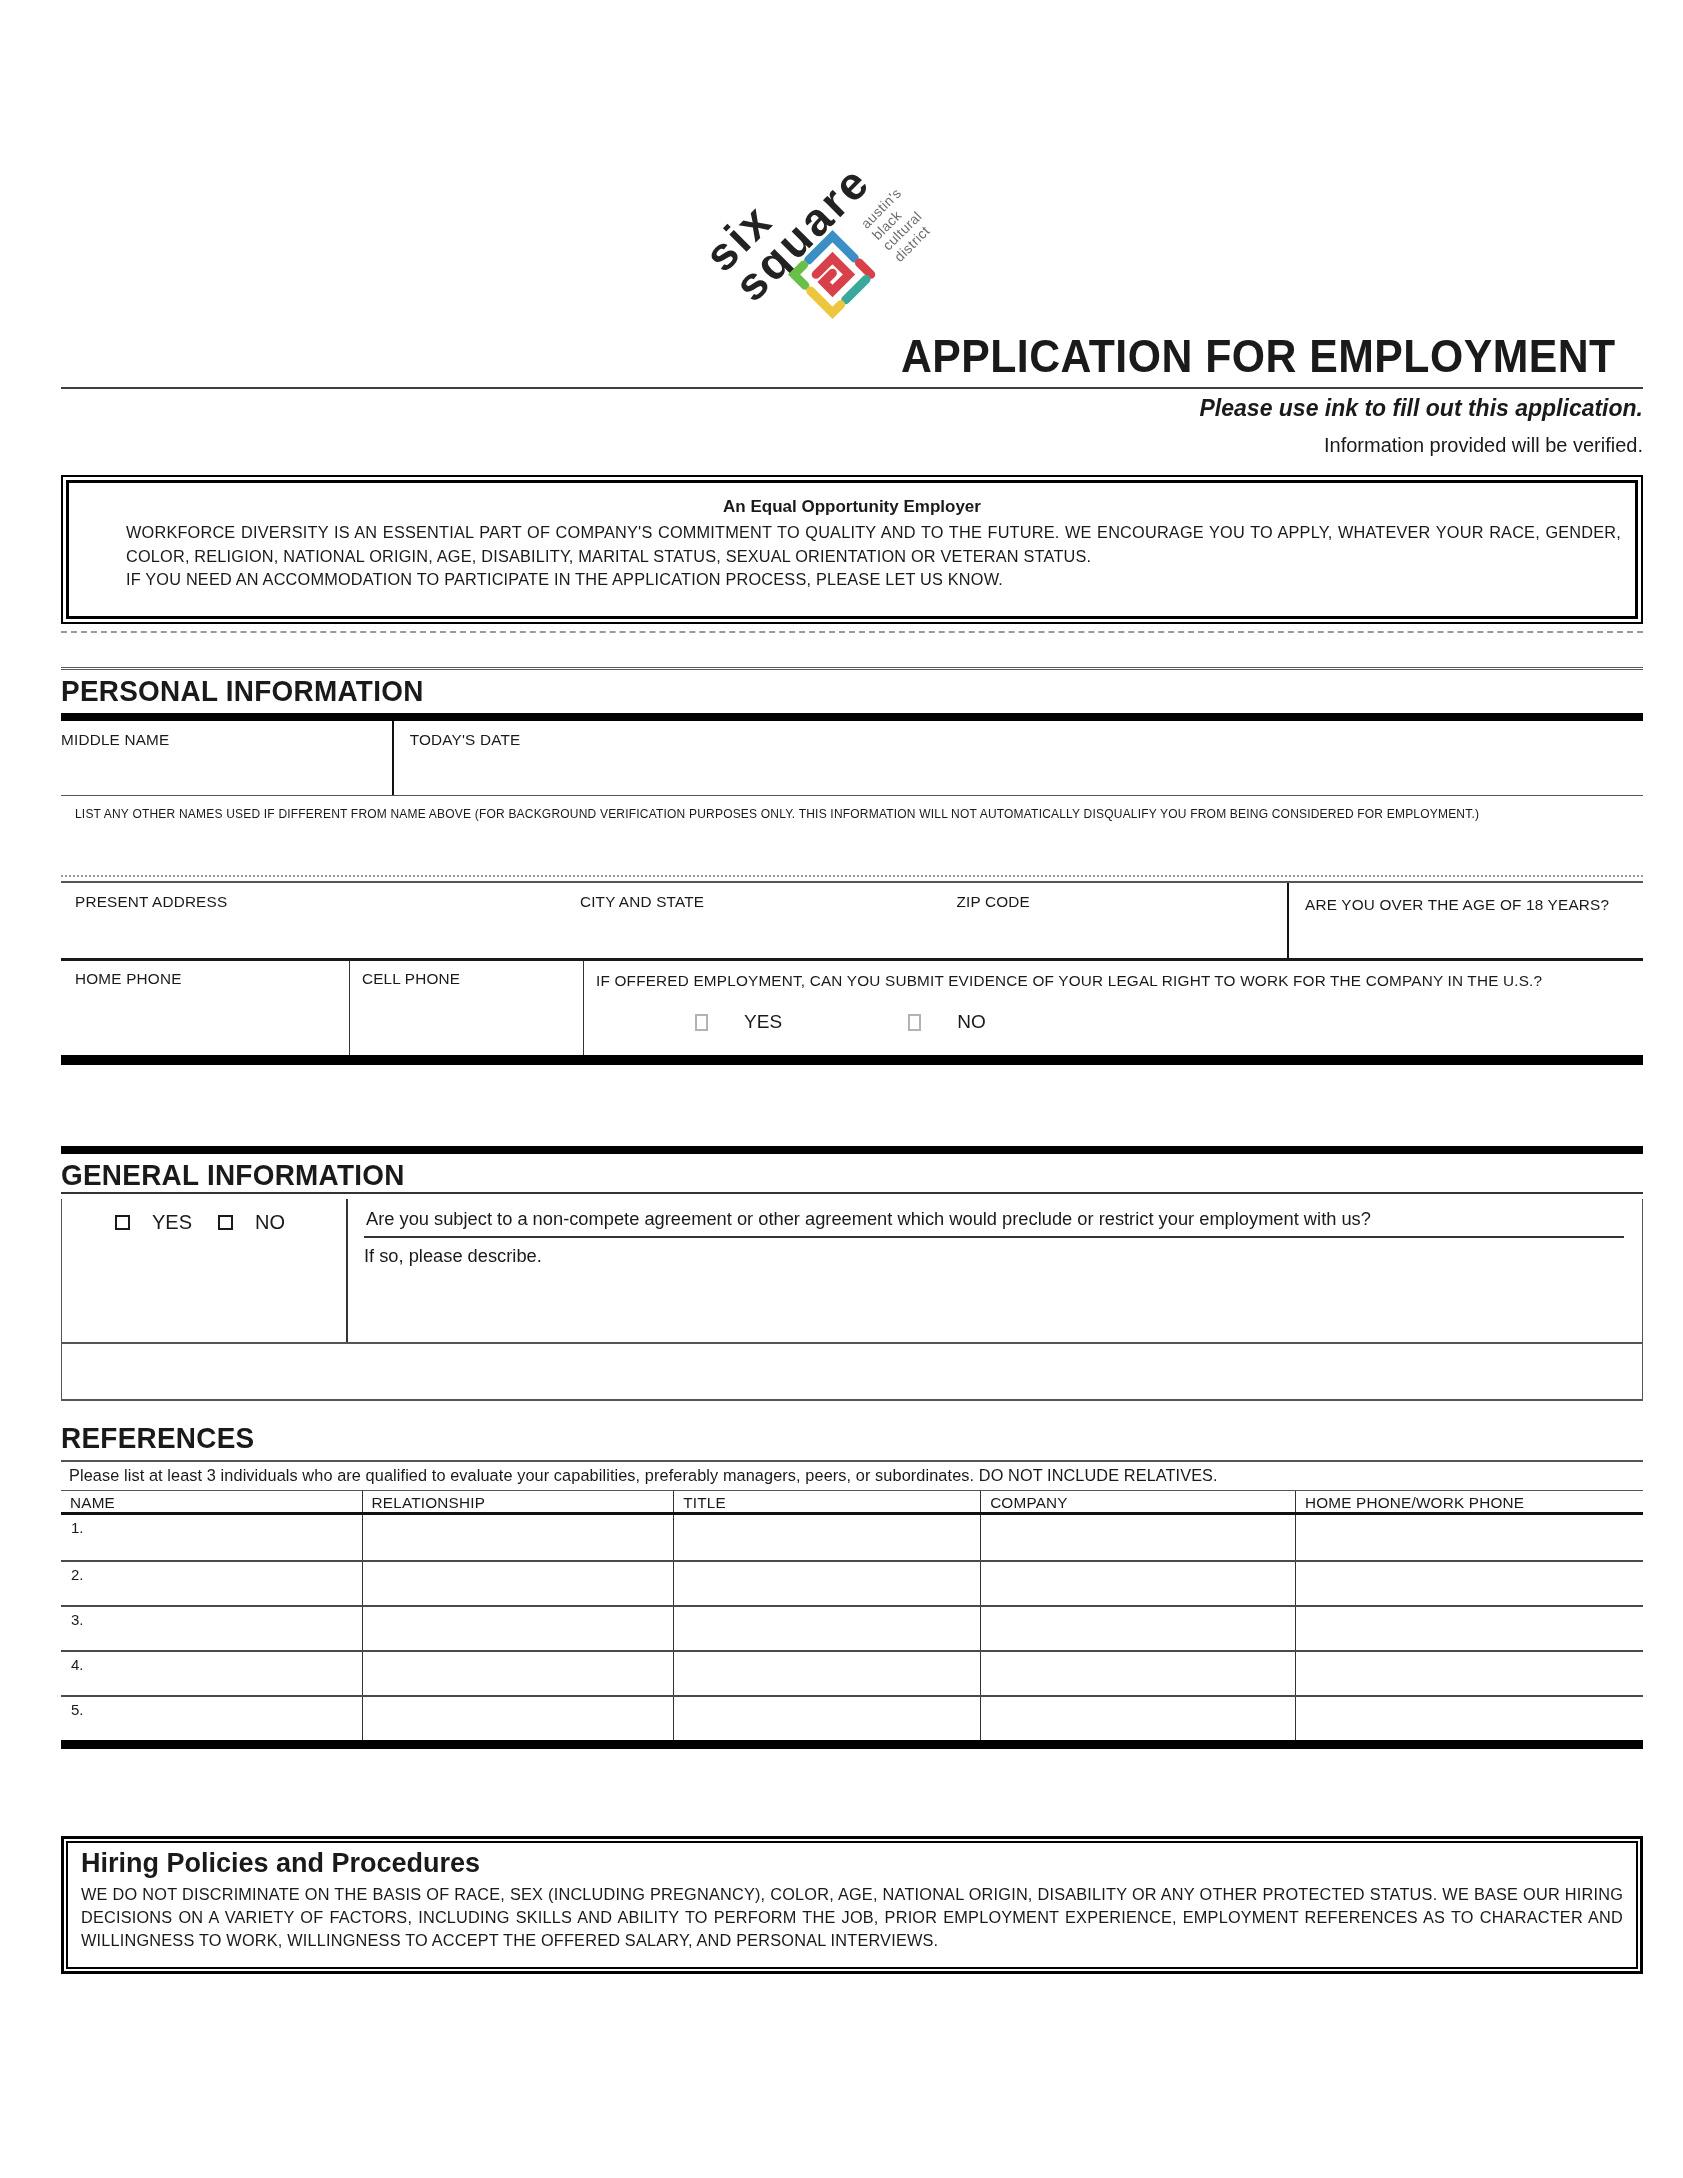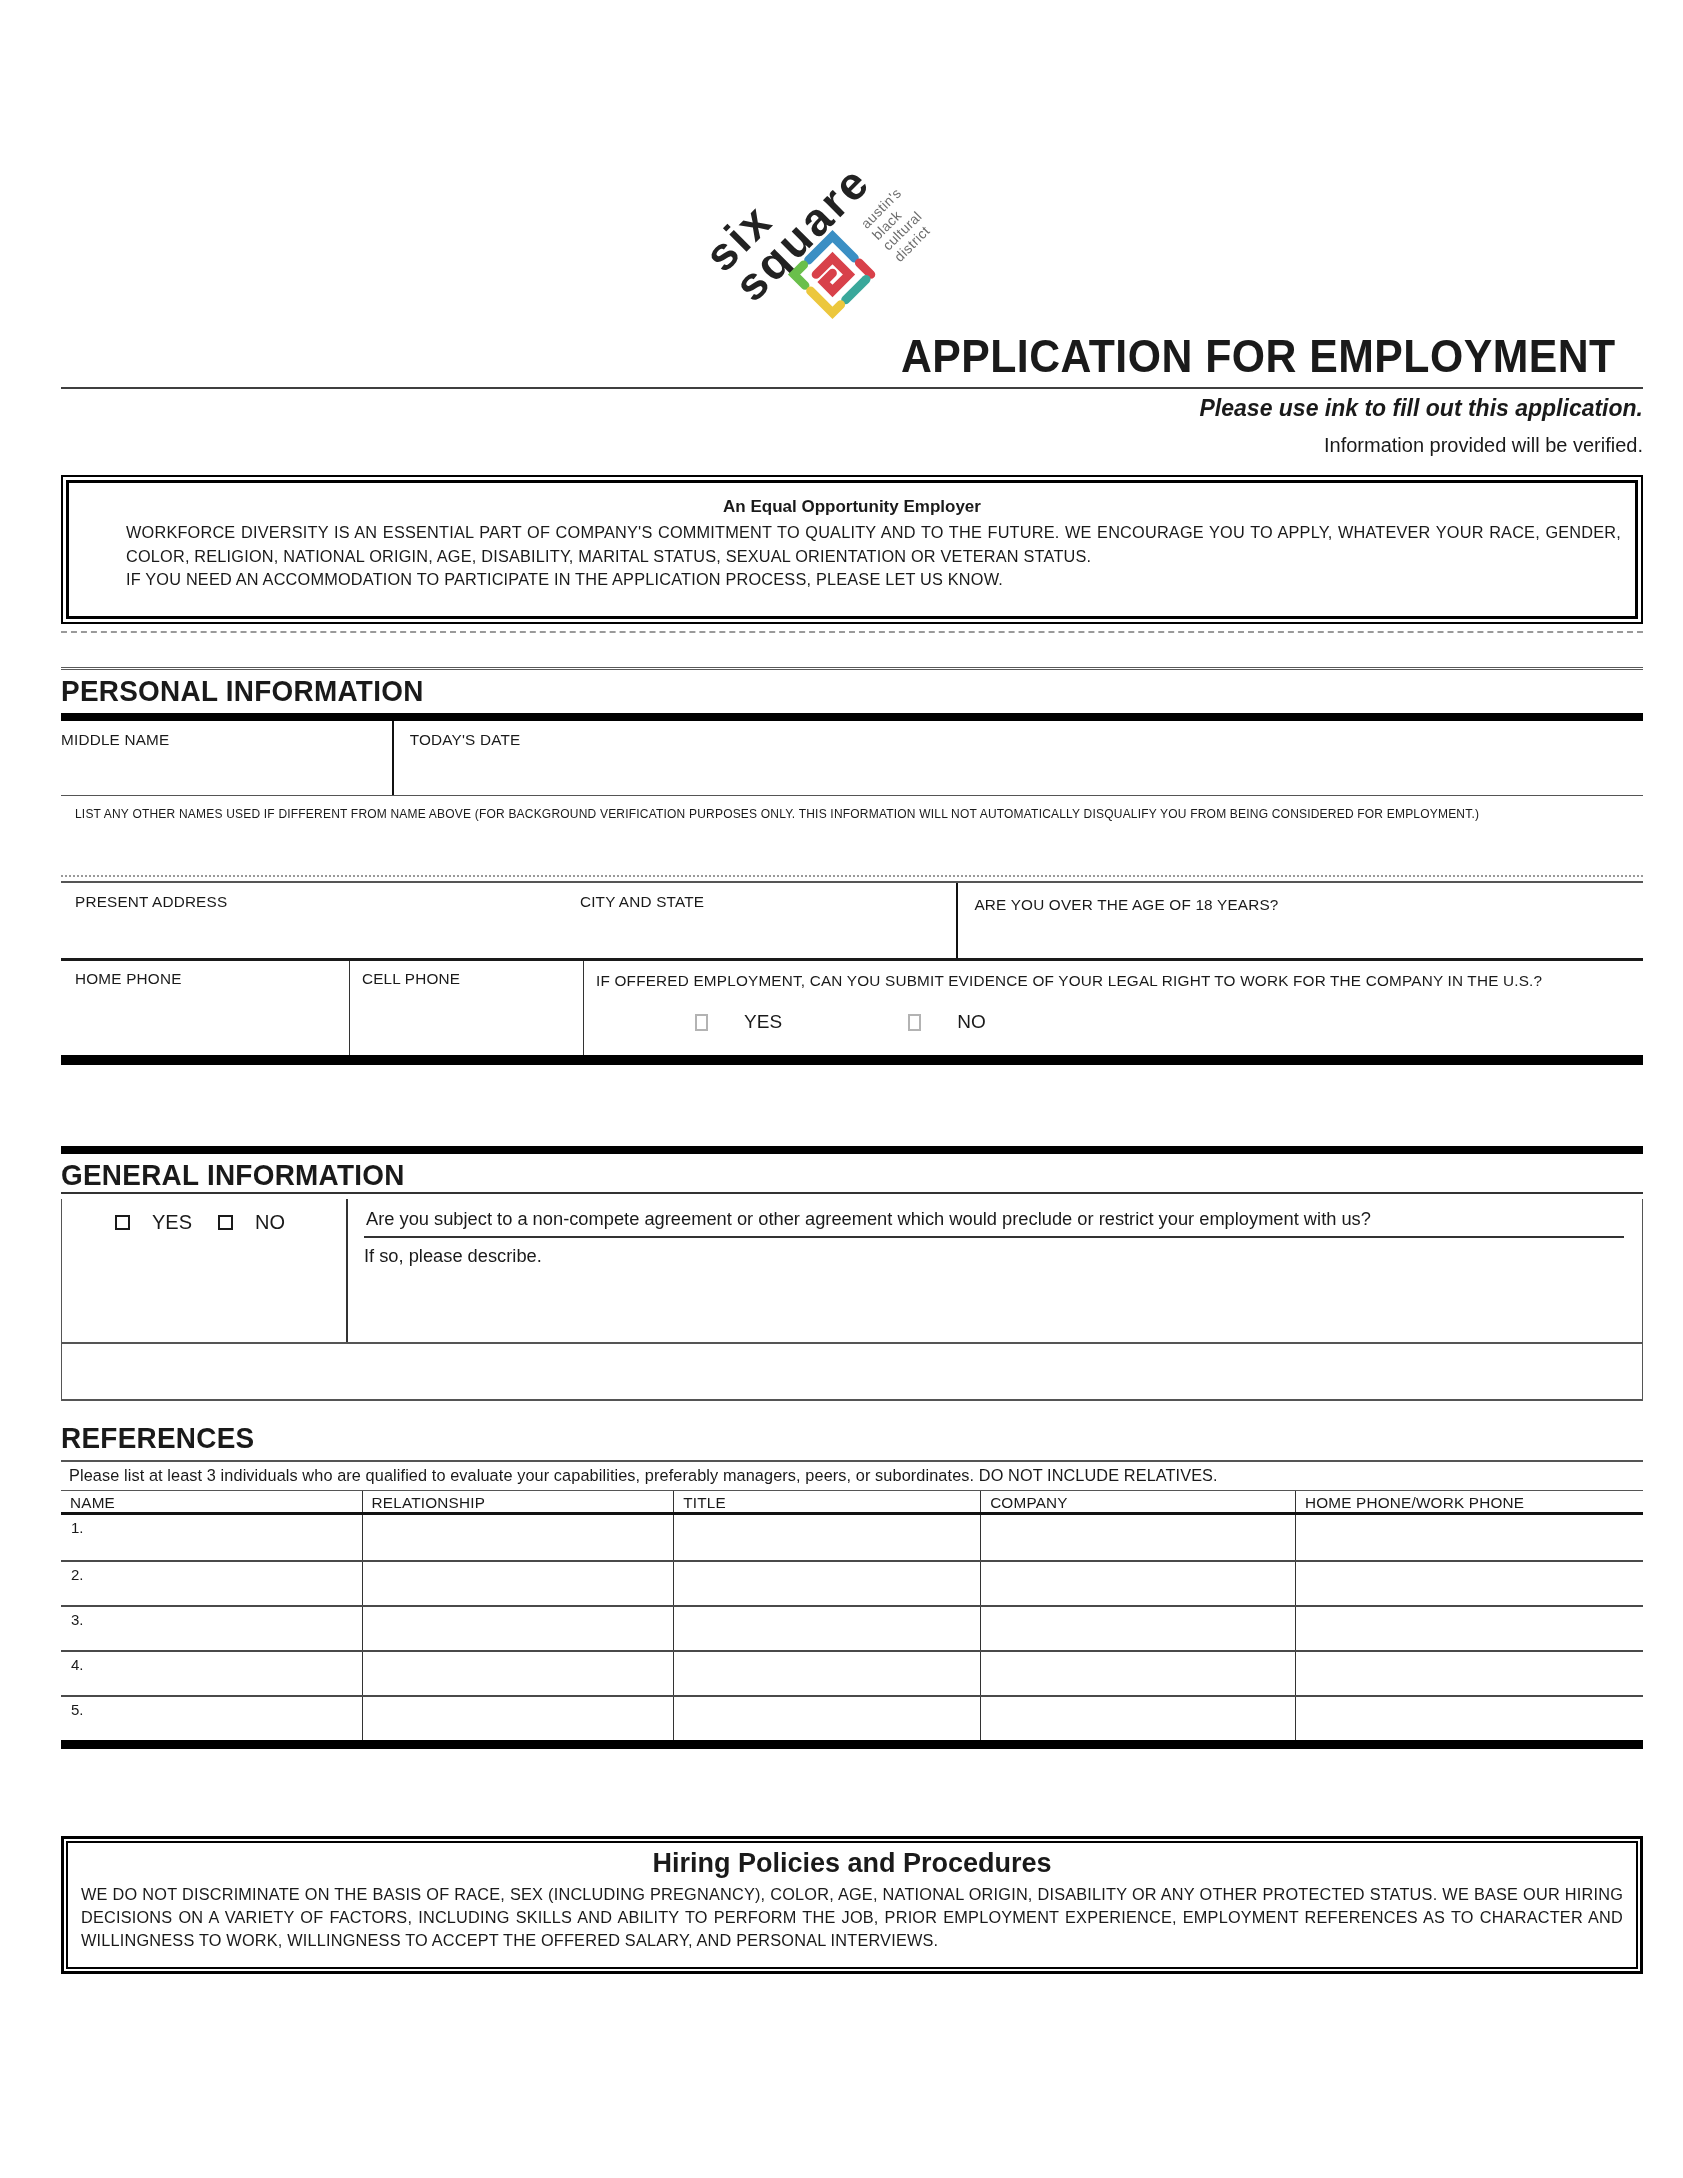--- a/index.html
+++ b/index.html
@@ -100,21 +100,21 @@
   .ref-row { display: flex; height: 45px; }
   .ref-row + .ref-row { border-top: 2px solid #4a4a4a; }
   .rc { border-left: 1px solid #333; }
   .rc:first-child { border-left: none; }
   .w1 { width: 19.0%; } .w2 { width: 19.7%; } .w3 { width: 19.4%; } .w4 { width: 19.9%; } .w5 { flex: 1; }
   .ref-num { font-size: 15px; padding: 4px 0 0 10px; }
 
   
   .hire-outer { margin-top: 87px; border: 3px solid #000; padding: 2px; }
   .hire-inner { border: 2px solid #000; padding: 3px 13px 15px; }
-  .hire-title { text-align: center; font-size: 27px; font-weight: bold; margin: 2px 0 4px; }
+  .hire-title { font-size: 27px; font-weight: bold; margin: 2px 0 4px; }
   .hire-body { font-size: 16.3px; line-height: 1.42; text-align: justify; letter-spacing: 0.2px; }
 </style>
 </head>
 <body>
 
 <div class="page">
   <div class="content">
 
     <div class="logo">
       <div class="logo-words">
@@ -161,20 +161,21 @@
       <div class="p-row row-names">
         <div class="c3 p-label"><span>MIDDLE NAME</span></div>
         <div class="c4 p-label"><span>TODAY'S DATE</span></div>
       </div>
 
       <div class="row-othernames">LIST ANY OTHER NAMES USED IF DIFFERENT FROM NAME ABOVE (FOR BACKGROUND VERIFICATION PURPOSES ONLY.  THIS INFORMATION WILL NOT AUTOMATICALLY DISQUALIFY YOU FROM BEING CONSIDERED FOR EMPLOYMENT.)</div>
 
       <div class="p-row row-address">
         <div class="c1 p-label"><span>PRESENT ADDRESS</span></div>
         <div class="c2 p-label"><span>CITY AND STATE</span></div>
+        <div class="c3 p-label"><span>ZIP CODE</span></div>
         <div class="c4 p-label"><span>ARE YOU OVER THE AGE OF 18 YEARS?</span></div>
       </div>
 
       <div class="p-row row-phones">
         <div class="c1 p-label"><span>HOME PHONE</span></div>
         <div class="c2 p-label"><span>CELL PHONE</span></div>
         <div class="c3">
           <div class="p-label">IF OFFERED EMPLOYMENT, CAN YOU SUBMIT EVIDENCE OF YOUR LEGAL RIGHT TO WORK FOR THE COMPANY IN THE U.S.?</div>
           <div class="checkline">
             <span class="cb-gray"></span><span class="lbl">YES</span>

